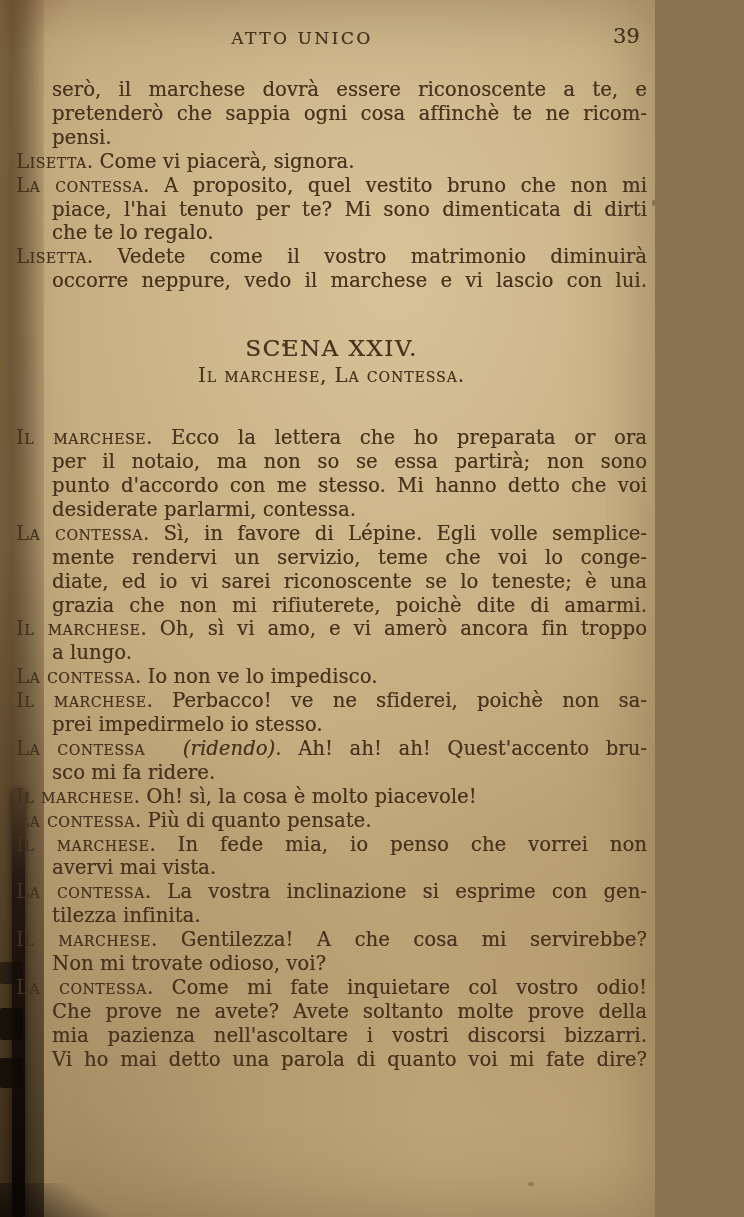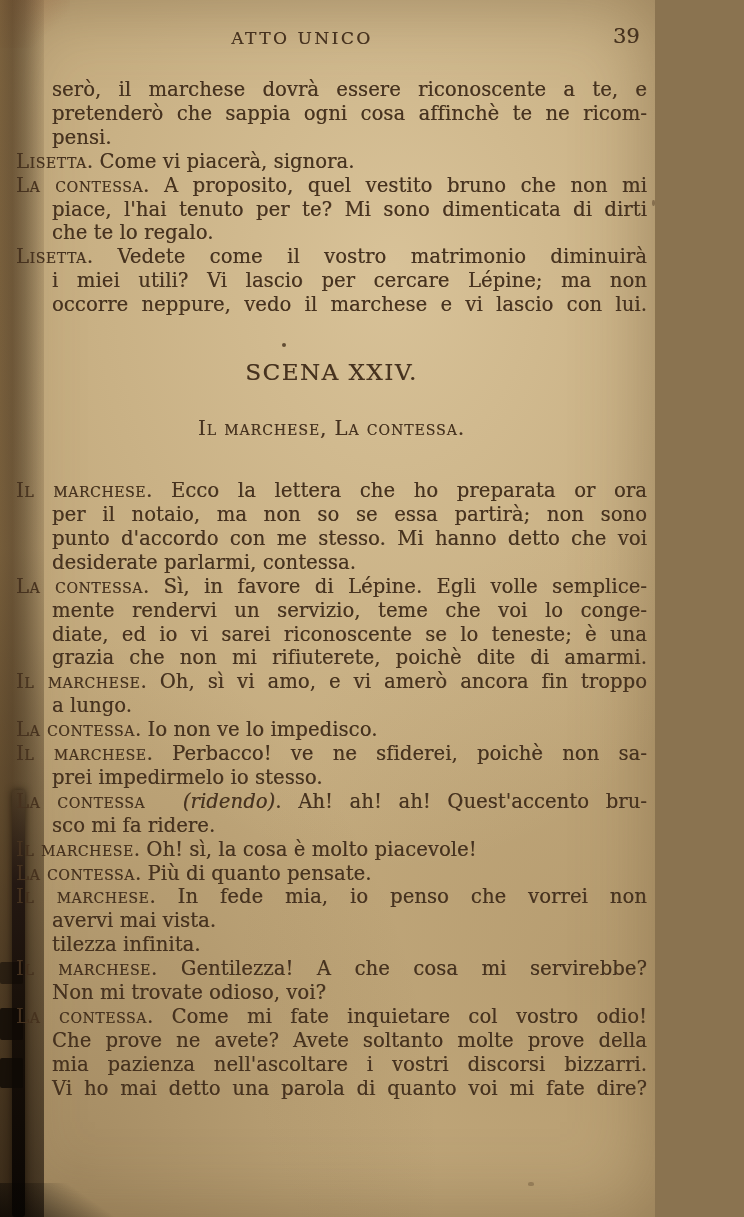--- a/index.html
+++ b/index.html
@@ -59,21 +59,21 @@
     position:absolute;left:16px;top:78px;width:631px;
     font-size:19.5px;line-height:23.9px;letter-spacing:0.1px;
     text-shadow:0.35px 0.35px 0.55px rgba(62,42,22,0.55);
   }
   .line{text-align:justify;text-align-last:justify;}
   .line.end{text-align-last:left;}
   .line.cont{padding-left:36px;}
   .speaker{font-variant:small-caps;letter-spacing:0.6px;margin-top:32px;}
   .stage{font-style:italic;margin-left:21px;}
   .scene-heading{margin-top:40px;font-size:23px;line-height:30px;text-align:center;letter-spacing:1.5px;}
-  .scene-characters{margin-top:29px;font-size:19.5px;line-height:26px;text-align:center;
+  .scene-characters{font-size:19.5px;line-height:26px;text-align:center;
     letter-spacing:1px;font-variant:small-caps;}
   .scene-characters + .para{margin-top:37px;}
   
   .speck{position:absolute;background:rgba(60,40,22,0.75);border-radius:50%;pointer-events:none;}
   .speck.a{left:282px;top:343px;width:4px;height:4px;}
   .speck.b{left:733px;top:686px;width:5px;height:5px;opacity:.7;}
   .speck.c{left:708px;top:1051px;width:4px;height:4px;opacity:.5;}
   .speck.d{left:528px;top:1182px;width:6px;height:4px;opacity:.35;border-radius:40%;}
   .speck.e{left:652px;top:200px;width:3px;height:6px;opacity:.5;border-radius:40%;}
 </style>
@@ -101,21 +101,20 @@
       <div class="para">
         <div class="line end"><span class="speaker">Lisetta</span>. Come vi piacerà, signora.</div>
       </div>
       <div class="para">
         <div class="line"><span class="speaker">La contessa</span>. A proposito, quel vestito bruno che non mi</div>
         <div class="line cont">piace, l'hai tenuto per te? Mi sono dimenticata di dirti</div>
         <div class="line cont end">che te lo regalo.</div>
       </div>
       <div class="para">
         <div class="line"><span class="speaker">Lisetta</span>. Vedete come il vostro matrimonio diminuirà</div>
-        <div class="line cont">i miei utili? Vi lascio per cercare Lépine; ma non</div>
         <div class="line cont">occorre neppure, vedo il marchese e vi lascio con lui.</div>
       </div>
       <div class="scene-heading">SCENA XXIV.</div>
       <div class="scene-characters">Il marchese, La contessa.</div>
       <div class="para">
         <div class="line"><span class="speaker">Il marchese</span>. Ecco la lettera che ho preparata or ora</div>
         <div class="line cont">per il notaio, ma non so se essa partirà; non sono</div>
         <div class="line cont">punto d'accordo con me stesso. Mi hanno detto che voi</div>
         <div class="line cont end">desiderate parlarmi, contessa.</div>
       </div>
@@ -144,20 +143,21 @@
         <div class="line end"><span class="speaker">Il marchese</span>. Oh! sì, la cosa è molto piacevole!</div>
       </div>
       <div class="para">
         <div class="line end"><span class="speaker">La contessa</span>. Più di quanto pensate.</div>
       </div>
       <div class="para">
         <div class="line"><span class="speaker">Il marchese</span>. In fede mia, io penso che vorrei non</div>
         <div class="line cont end">avervi mai vista.</div>
       </div>
       <div class="para">
+        <div class="line"><span class="speaker">La contessa</span>. La vostra inclinazione si esprime con gen-</div>
         <div class="line cont end">tilezza infinita.</div>
       </div>
       <div class="para">
         <div class="line"><span class="speaker">Il marchese</span>. Gentilezza! A che cosa mi servirebbe?</div>
         <div class="line cont end">Non mi trovate odioso, voi?</div>
       </div>
       <div class="para">
         <div class="line"><span class="speaker">La contessa</span>. Come mi fate inquietare col vostro odio!</div>
         <div class="line cont">Che prove ne avete? Avete soltanto molte prove della</div>
         <div class="line cont">mia pazienza nell'ascoltare i vostri discorsi bizzarri.</div>

